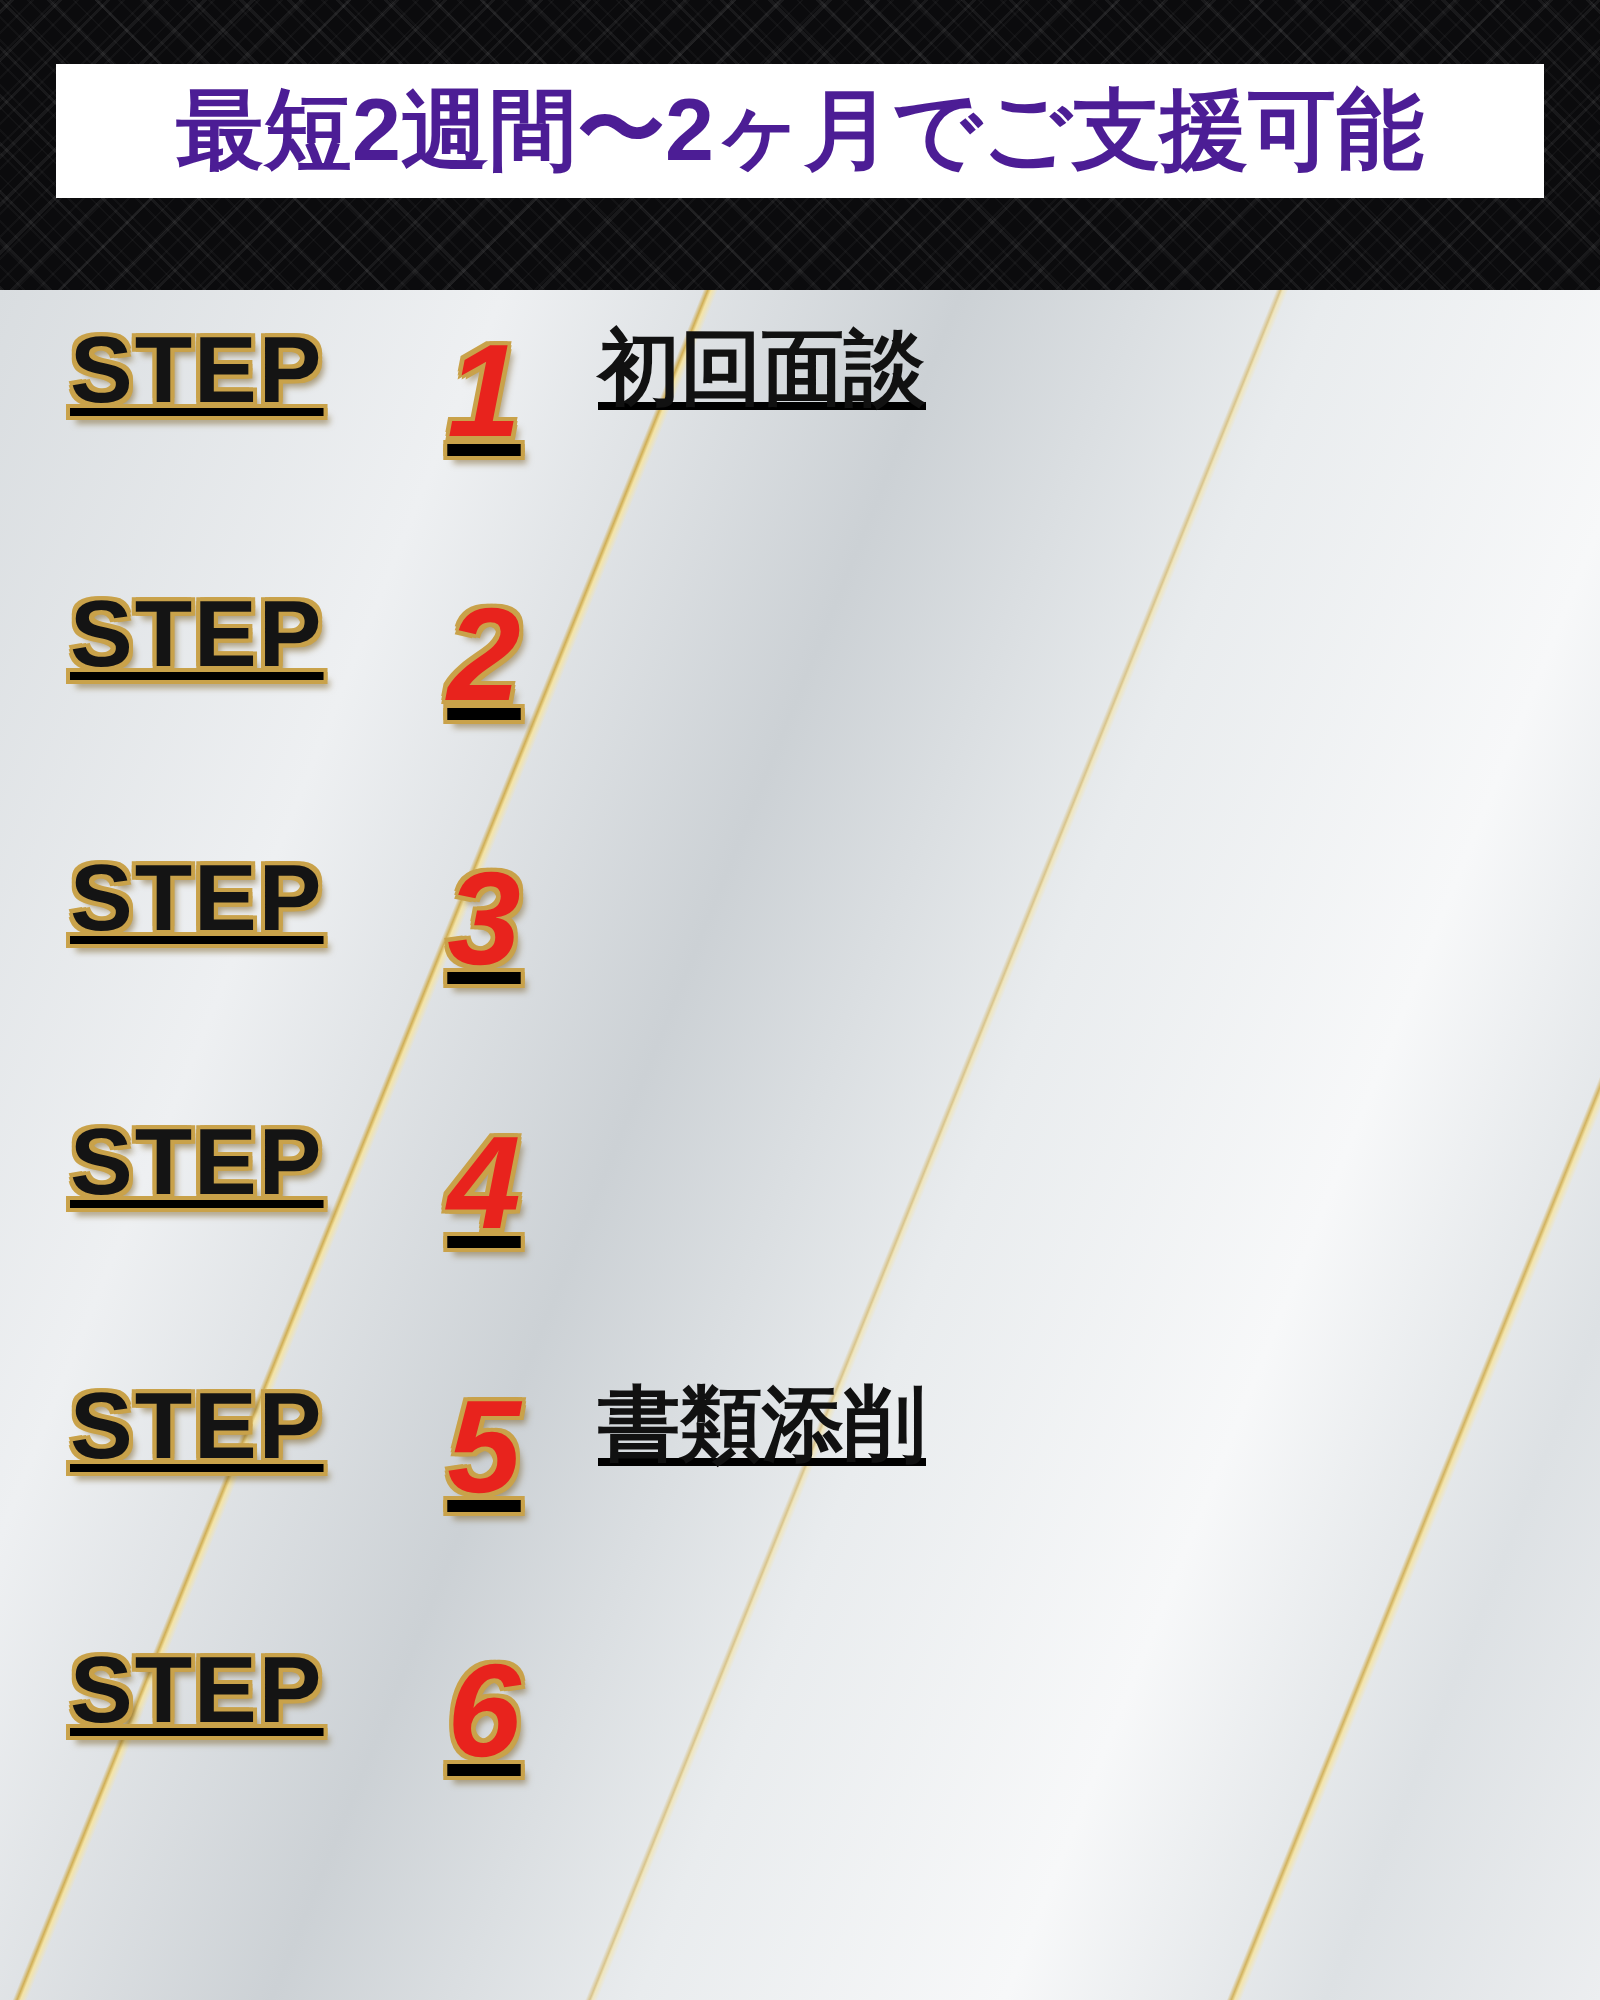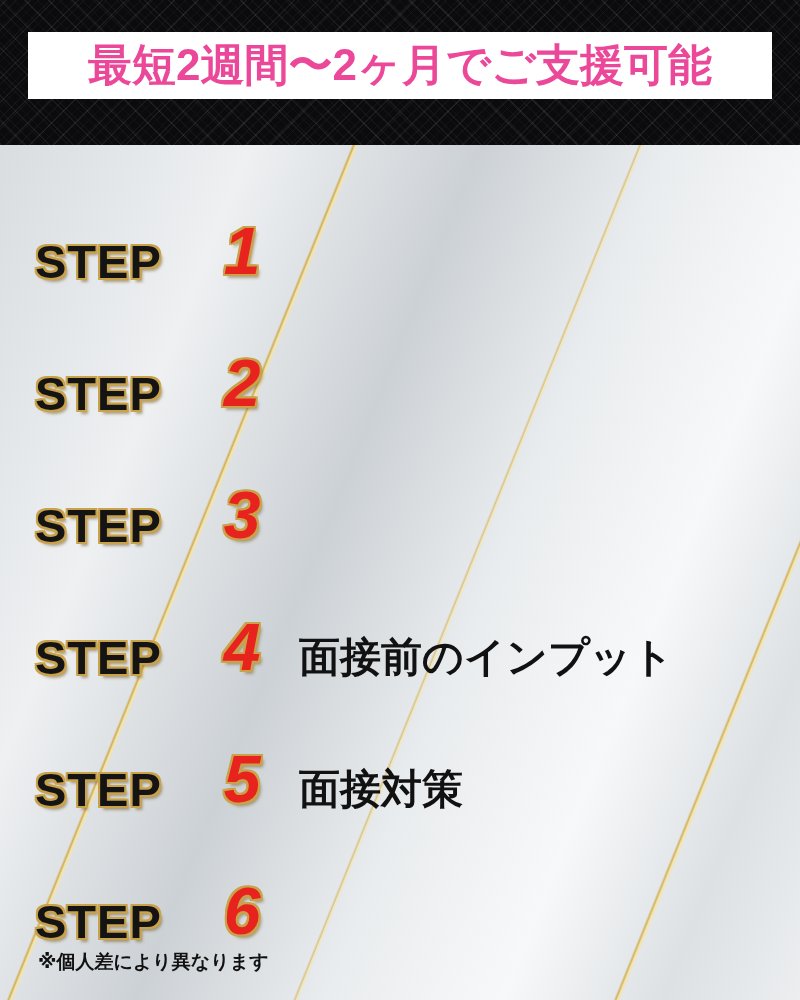--- a/index.html
+++ b/index.html
@@ -27,21 +27,21 @@
   .title-box {
     position:absolute;
     left:28px; right:28px; top:32px;
     height:67px;
     background:#ffffff;
     display:flex; align-items:center; justify-content:center;
   }
   .title-text {
     font-size:44px;
     font-weight:900;
-    color:#ec4899;
+    color:#4c1d95;
     letter-spacing:0px;
     white-space:nowrap;
   }
 
   
   .main {
     position:relative;
     width:800px; height:855px;
     background:
       linear-gradient(112deg, transparent 0%, transparent 30.7%, rgba(205,165,60,0.85) 30.9%, rgba(246,228,160,0.9) 31.05%, transparent 31.35%, transparent 100%),
@@ -49,22 +49,23 @@
       linear-gradient(112deg, transparent 0%, transparent 83.7%, rgba(205,165,60,0.8) 83.9%, rgba(246,228,160,0.85) 84.05%, transparent 84.35%, transparent 100%),
       linear-gradient(112deg, #d9dde0 0%, #eef0f2 22%, #ccd1d5 42%, #e9ecee 58%, #f7f8f9 74%, #dde1e4 88%, #eceef0 100%);
   }
 
   .steps {
     padding-top:12px;
   }
   .step-row {
     height:132px;
     display:flex;
-    align-items:flex-end;
+    align-items:flex-start;
     padding-left:35px;
+    text-decoration:underline;
   }
   .step-label {
     width:168px;
     font-size:47px;
     font-weight:900;
     letter-spacing:1px;
     color:#141414;
     text-shadow:
       -2px -2px 0 #c9a24a,  2px -2px 0 #c9a24a,
       -2px  2px 0 #c9a24a,  2px  2px 0 #c9a24a,
@@ -112,46 +113,45 @@
     <div class="title-box">
       <span class="title-text">最短2週間〜2ヶ月でご支援可能</span>
     </div>
   </div>
 
   <div class="main">
     <div class="steps">
   <div class="step-row">
     <span class="step-label">STEP</span>
     <span class="step-number">1</span>
+    <span class="step-title">初回面談</span>
   </div>
 
   <div class="step-row">
     <span class="step-label">STEP</span>
     <span class="step-number">2</span>
   </div>
 
   <div class="step-row">
     <span class="step-label">STEP</span>
     <span class="step-number">3</span>
   </div>
 
   <div class="step-row">
     <span class="step-label">STEP</span>
     <span class="step-number">4</span>
-    <span class="step-title">面接前のインプット</span>
   </div>
 
   <div class="step-row">
     <span class="step-label">STEP</span>
     <span class="step-number">5</span>
-    <span class="step-title">面接対策</span>
+    <span class="step-title">書類添削</span>
   </div>
 
   <div class="step-row">
     <span class="step-label">STEP</span>
     <span class="step-number">6</span>
   </div>
 </div>
 
-    <div class="footer-note">※個人差により異なります</div>
   </div>
 
 </div>
 
 </body></html>

